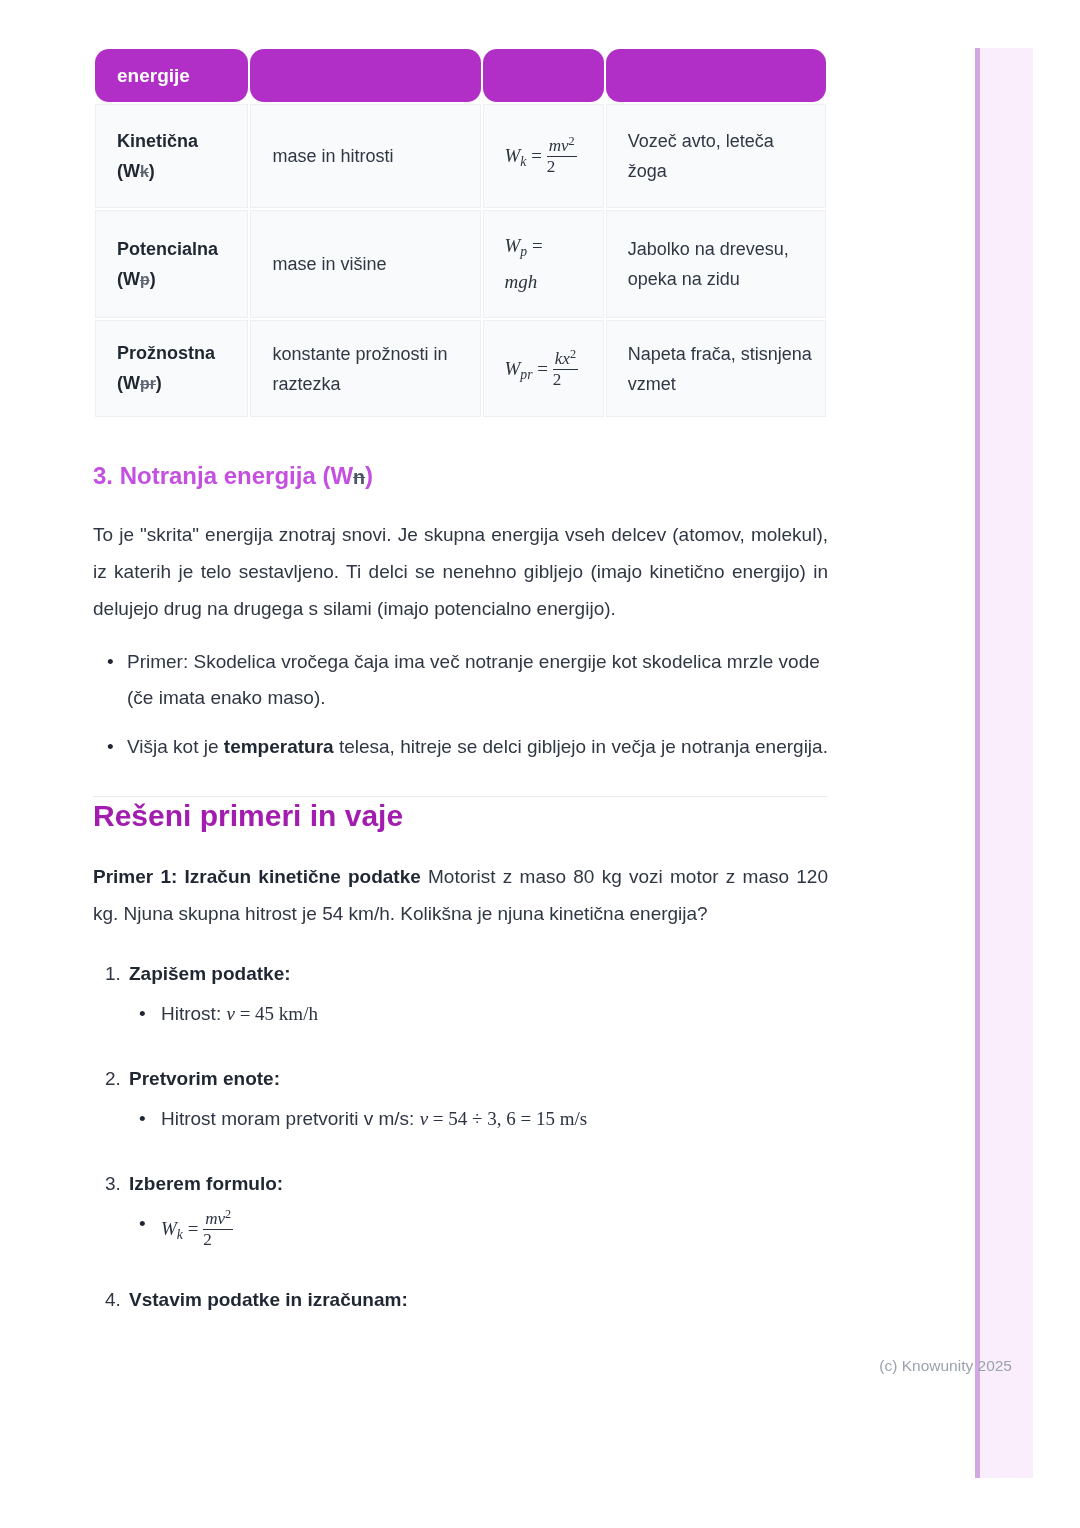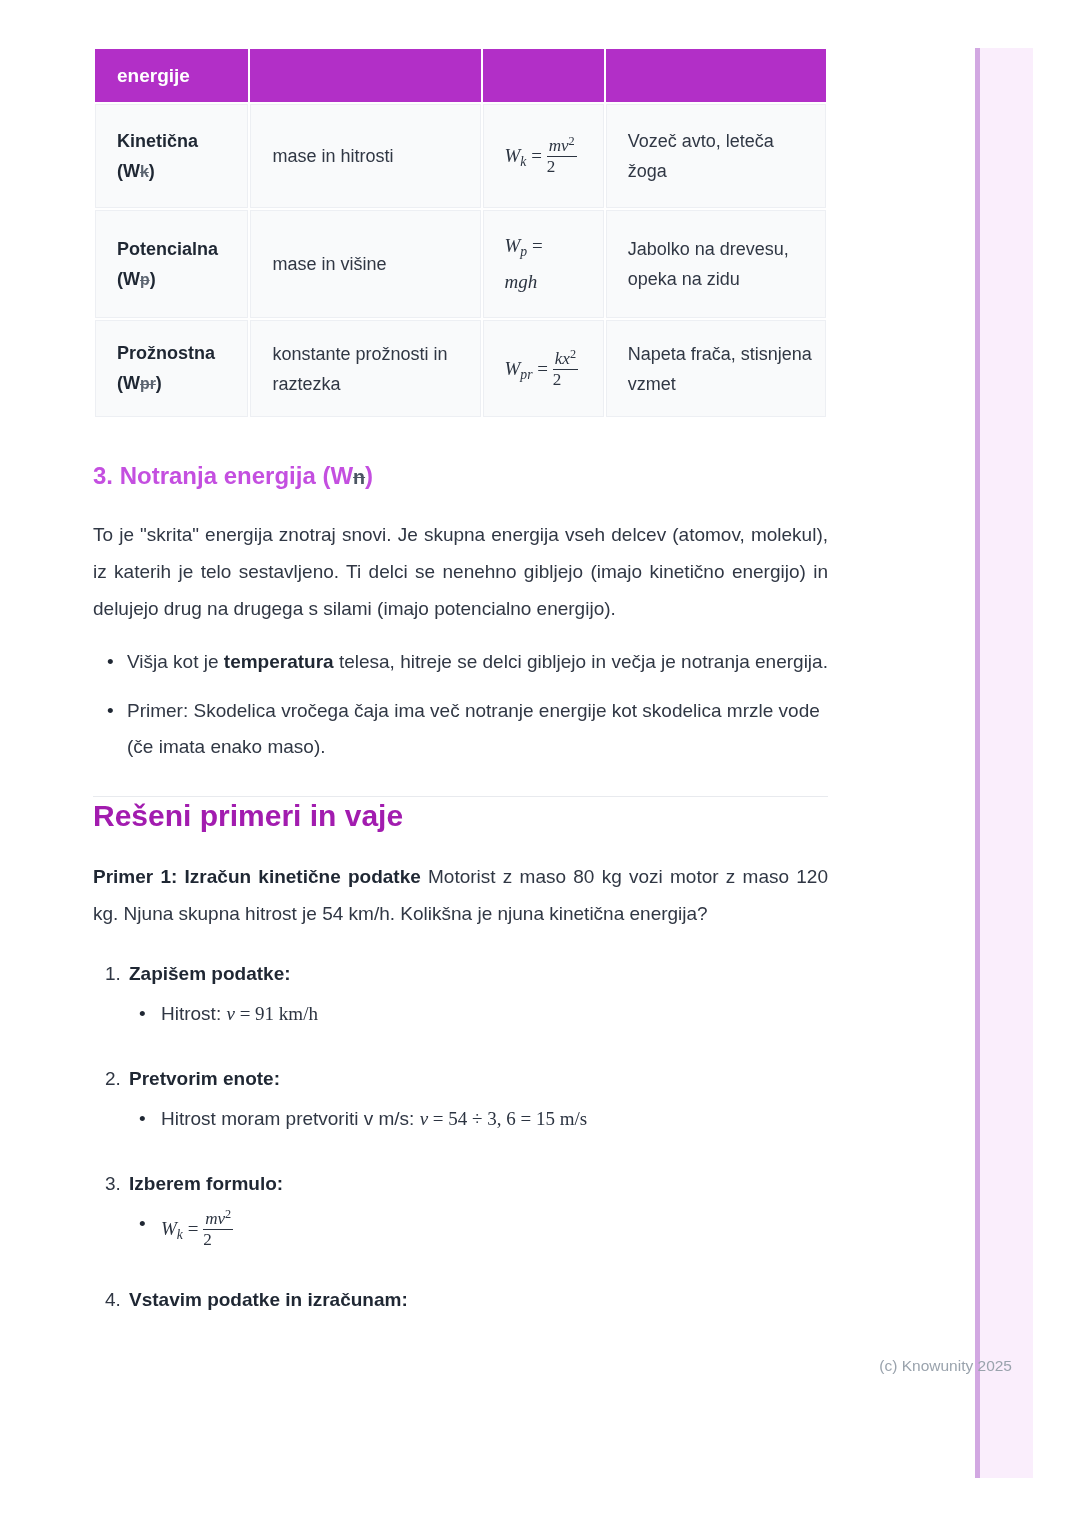--- a/index.html
+++ b/index.html
@@ -44,20 +44,21 @@
   }
   .energy-table th {
     background: #b22fc7;
     color: #ffffff;
     font-weight: bold;
     text-align: left;
     height: 53px;
     padding: 8px 8px 8px 22px;
     font-size: 19px;
     vertical-align: middle;
+    border-radius: 14px;
   }
   .energy-table td {
     background: #f9fafb;
     box-shadow: inset 0 0 0 1px #edeff3;
     vertical-align: middle;
     padding: 14px 14px 14px 22px;
   }
   .energy-table col.c1 { width: 154px; }
   .energy-table col.c2 { width: 234px; }
   .energy-table col.c3 { width: 123px; }
@@ -246,44 +247,44 @@
     </tbody>
       </table>
 
     <div class="h3-heading">
       <span>3. Notranja energija (W</span><span class="struck">n</span><span>)</span>
     </div>
 
     <p class="para">To je "skrita" energija znotraj snovi. Je skupna energija vseh delcev (atomov, molekul), iz katerih je telo sestavljeno. Ti delci se nenehno gibljejo (imajo kinetično energijo) in delujejo drug na drugega s silami (imajo potencialno energijo).</p>
 
     <ul class="bullets">
+      <li>Primer: Skodelica vročega čaja ima več notranje energije kot skodelica mrzle vode (če imata enako maso).</li>
       <li>
         <span>Višja kot je </span><b class="inline-bold">temperatura</b><span> telesa, hitreje se delci gibljejo in večja je notranja energija.</span>
       </li>
-      <li>Primer: Skodelica vročega čaja ima več notranje energije kot skodelica mrzle vode (če imata enako maso).</li>
     </ul>
 
     <hr class="divider">
 
     <div class="h2-heading">Rešeni primeri in vaje</div>
 
     <p class="para">
       <b class="inline-bold">Primer 1: Izračun kinetične podatke</b><span> Motorist z maso 80 kg vozi motor z maso 120 kg. Njuna skupna hitrost je 54 km/h. Kolikšna je njuna kinetična energija?</span>
     </p>
 
     <ol class="steps">
 
       <li>
         <div class="step-head">
           <span class="step-num">1.</span>
           <span class="step-title">Zapišem podatke:</span>
         </div>
         <ul class="sub-bullets">
           <li>
-            <span>Hitrost: </span><span class="math"><span class="mi">v</span><span> = 91 km/h</span></span>
+            <span>Hitrost: </span><span class="math"><span class="mi">v</span><span> = 45 km/h</span></span>
           </li>
         </ul>
       </li>
 
       <li>
         <div class="step-head">
           <span class="step-num">2.</span>
           <span class="step-title">Pretvorim enote:</span>
         </div>
         <ul class="sub-bullets">

